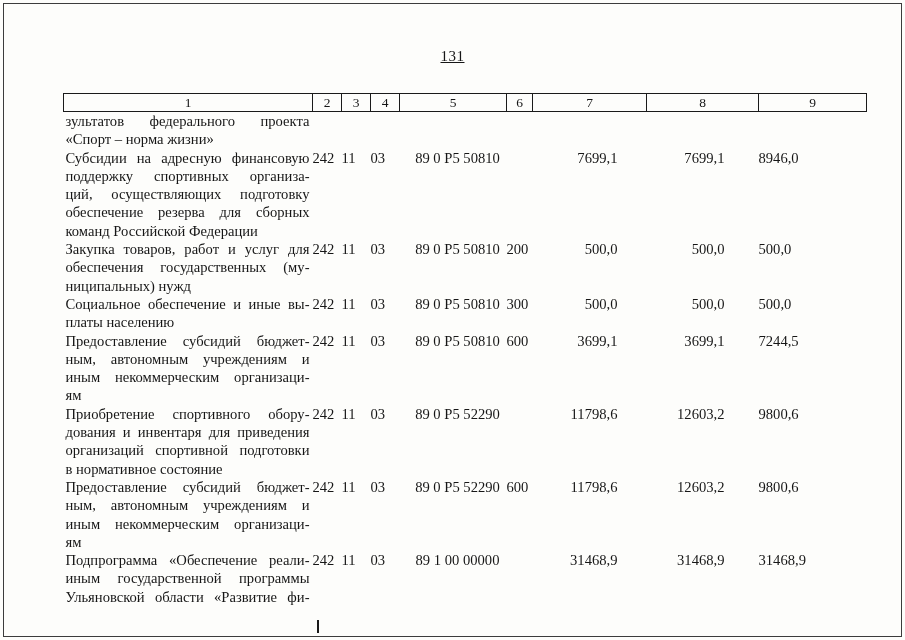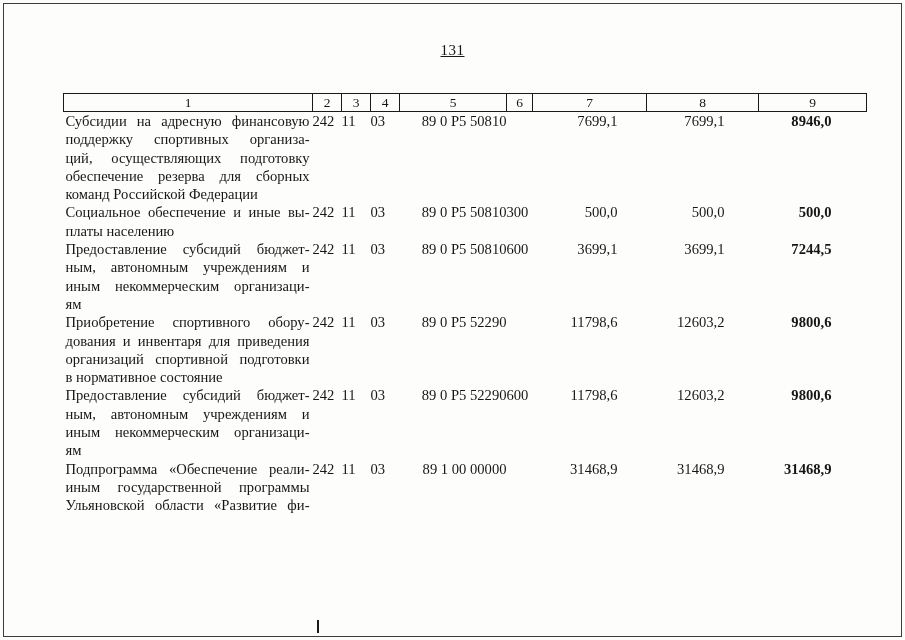--- a/index.html
+++ b/index.html
@@ -11,21 +11,21 @@
     font-family: "Liberation Serif", "DejaVu Serif", serif;
     position: relative;
     overflow: hidden;
   }
   .page-frame {
     position: absolute; inset: 3px;
     border: 1px solid #3c3c3c;
     pointer-events: none;
   }
   .page-number {
-    position: absolute; top: 42px; left: 0; width: 905px;
+    position: absolute; top: 48px; left: 0; width: 905px;
     text-align: center;
     font-size: 15px;
     letter-spacing: 0.5px;
     text-decoration: underline;
   }
   table.budget-table {
     position: absolute; left: 63px; top: 93px; width: 803px;
     border-collapse: collapse;
     table-layout: fixed;
     font-size: 14.6px;
@@ -40,24 +40,24 @@
     padding: 0;
     text-align: center;
   }
   td {
     padding: 0;
     vertical-align: top;
   }
   td.c1 { padding-left: 2px; padding-right: 3px; text-align: left; }
   td.c1 .jline { text-align: justify; text-align-last: justify; }
   td.c2, td.c3, td.c4, td.c6 { text-align: left; }
-  td.c5 { text-align: right; padding-left: 9px; white-space: nowrap; }
+  td.c5 { text-align: center; padding-left: 9px; white-space: nowrap; }
   td.c7 { text-align: right; padding-right: 29px; }
   td.c8 { text-align: right; padding-right: 34px; }
-  td.c9 { text-align: right; padding-right: 35px; font-weight: bold; }
+  td.c9 { padding-right: 35px; }
   .bottom-tick {
     position: absolute;
     left: 317px; top: 620px;
     width: 2px; height: 13px;
     background: #1a1a1a;
   }
 </style>
 </head>
 <body>
 
@@ -88,37 +88,66 @@
         <th>5</th>
         <th>6</th>
         <th>7</th>
         <th>8</th>
         <th>9</th>
       </tr>
     </thead>
     <tbody>
       <tr>
         <td class="c1 justify-lines">
+            <div class="jline">зультатов федерального проекта</div>
+            <div>«Спорт – норма жизни»</div>
+          </td>
+        <td class="c2"></td>
+        <td class="c3"></td>
+        <td class="c4"></td>
+        <td class="c5"></td>
+        <td class="c6"></td>
+        <td class="c7"></td>
+        <td class="c8"></td>
+        <td class="c9"></td>
+      </tr>
+      <tr>
+        <td class="c1 justify-lines">
             <div class="jline">Субсидии на адресную финансовую</div>
             <div class="jline">поддержку спортивных организа-</div>
             <div class="jline">ций, осуществляющих подготовку</div>
             <div class="jline">обеспечение резерва для сборных</div>
             <div>команд Российской Федерации</div>
           </td>
         <td class="c2">242</td>
         <td class="c3">11</td>
         <td class="c4">03</td>
         <td class="c5">89 0 Р5 50810</td>
         <td class="c6"></td>
         <td class="c7">7699,1</td>
         <td class="c8">7699,1</td>
         <td class="c9">8946,0</td>
       </tr>
       <tr>
         <td class="c1 justify-lines">
+            <div class="jline">Закупка товаров, работ и услуг для</div>
+            <div class="jline">обеспечения государственных (му-</div>
+            <div>ниципальных) нужд</div>
+          </td>
+        <td class="c2">242</td>
+        <td class="c3">11</td>
+        <td class="c4">03</td>
+        <td class="c5">89 0 Р5 50810</td>
+        <td class="c6">200</td>
+        <td class="c7">500,0</td>
+        <td class="c8">500,0</td>
+        <td class="c9">500,0</td>
+      </tr>
+      <tr>
+        <td class="c1 justify-lines">
             <div class="jline">Социальное обеспечение и иные вы-</div>
             <div>платы населению</div>
           </td>
         <td class="c2">242</td>
         <td class="c3">11</td>
         <td class="c4">03</td>
         <td class="c5">89 0 Р5 50810</td>
         <td class="c6">300</td>
         <td class="c7">500,0</td>
         <td class="c8">500,0</td>

